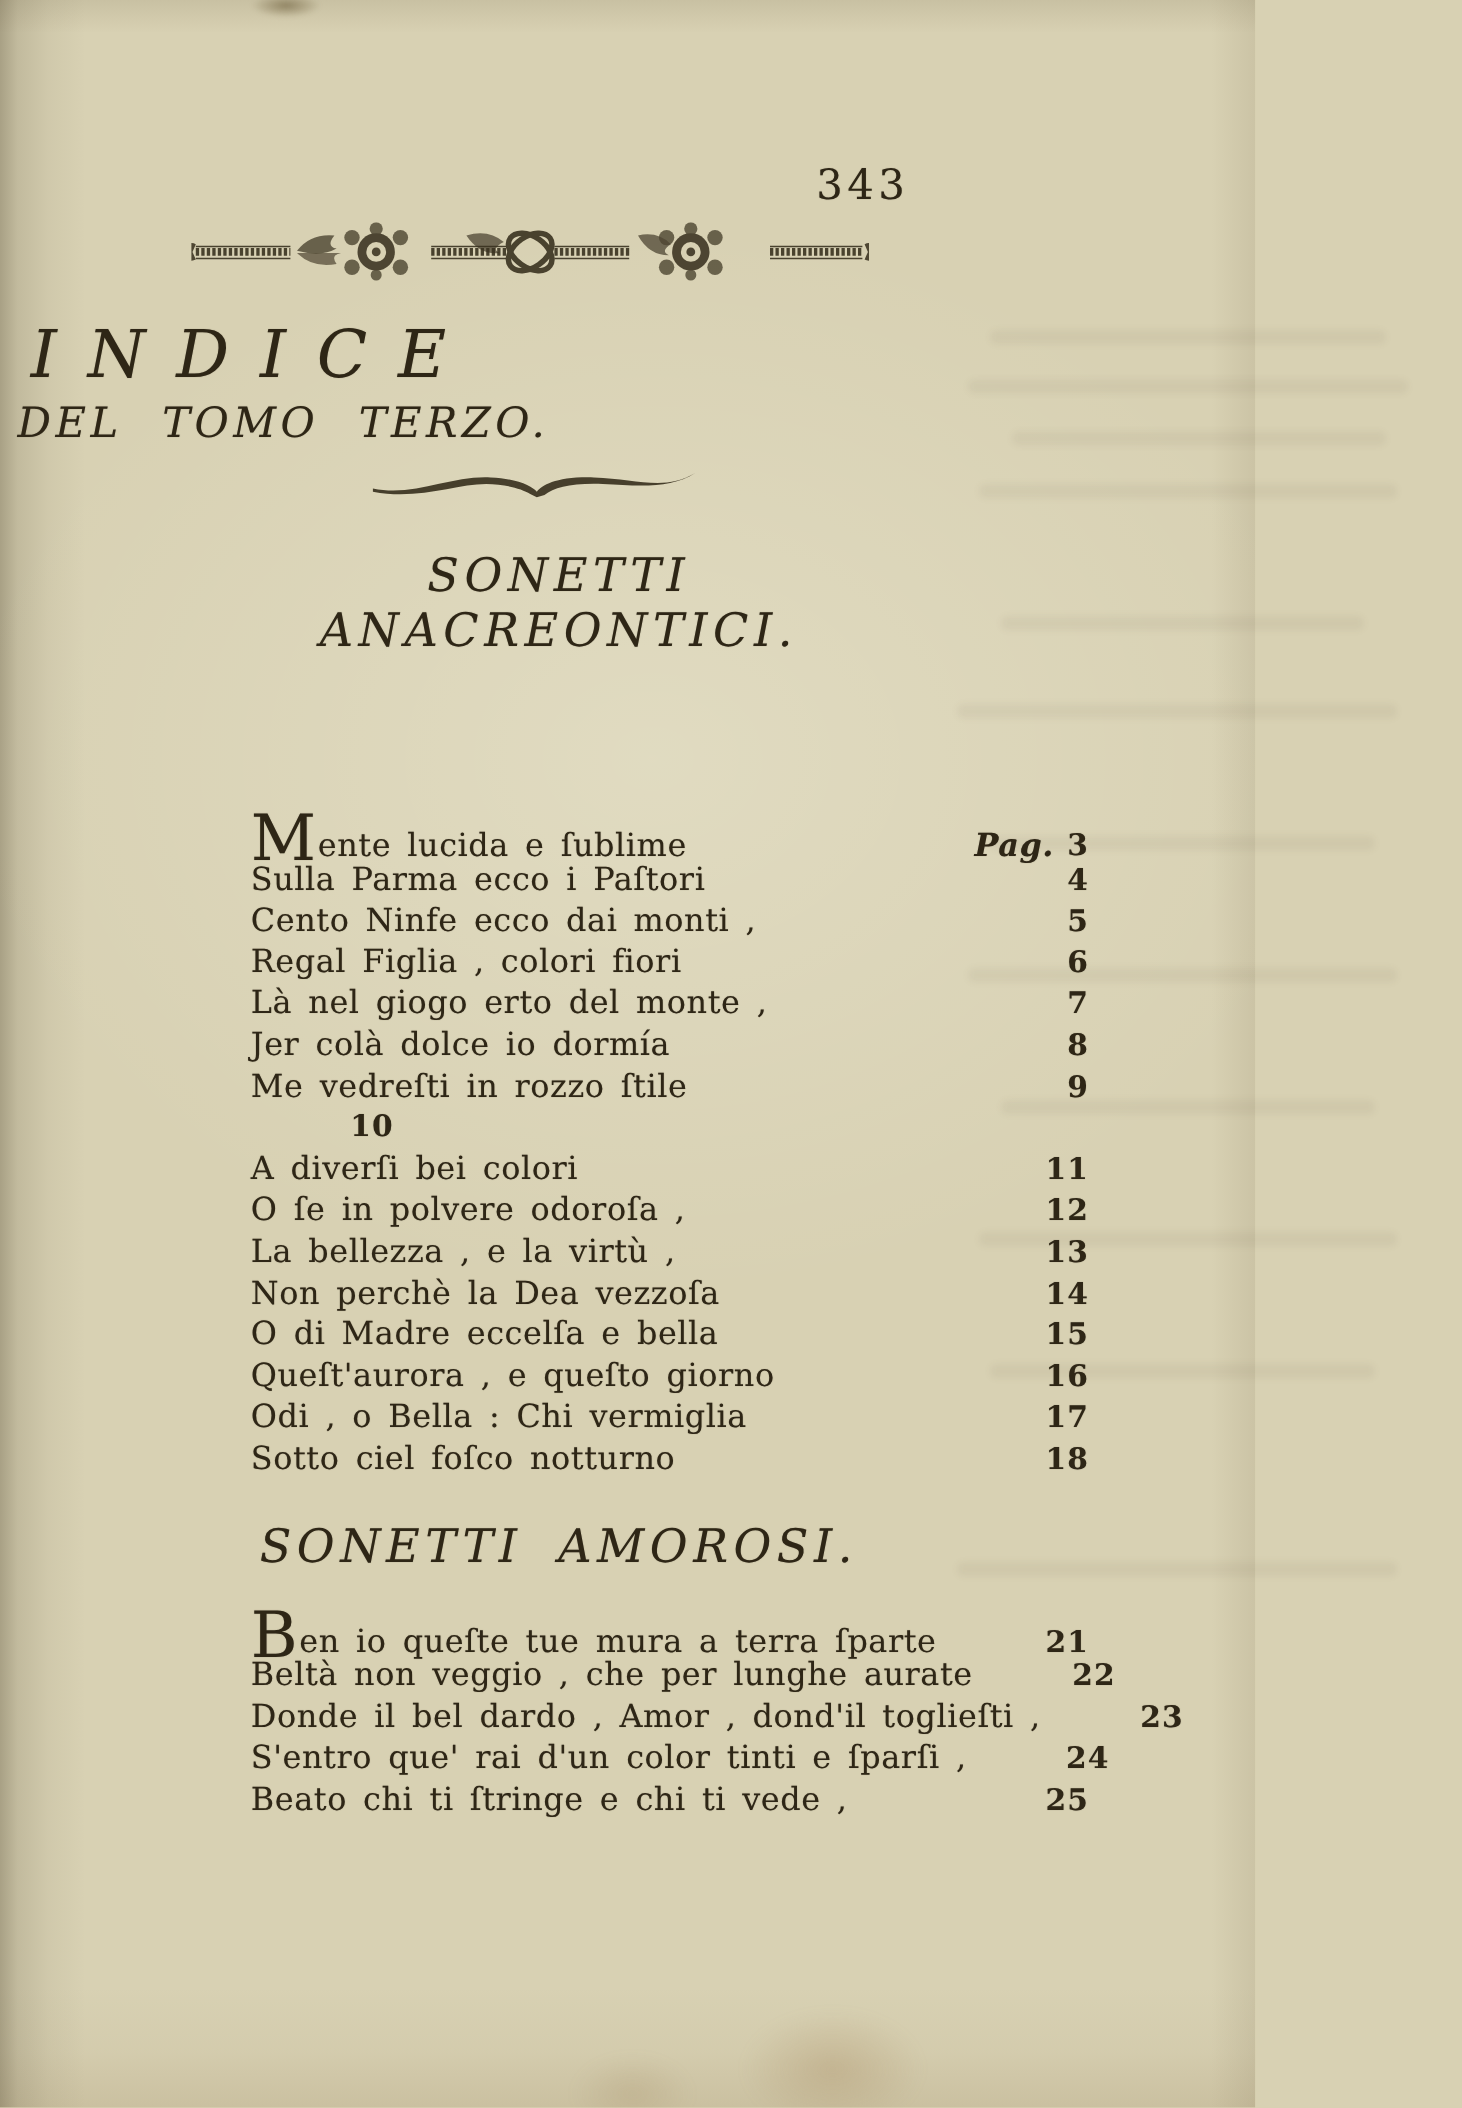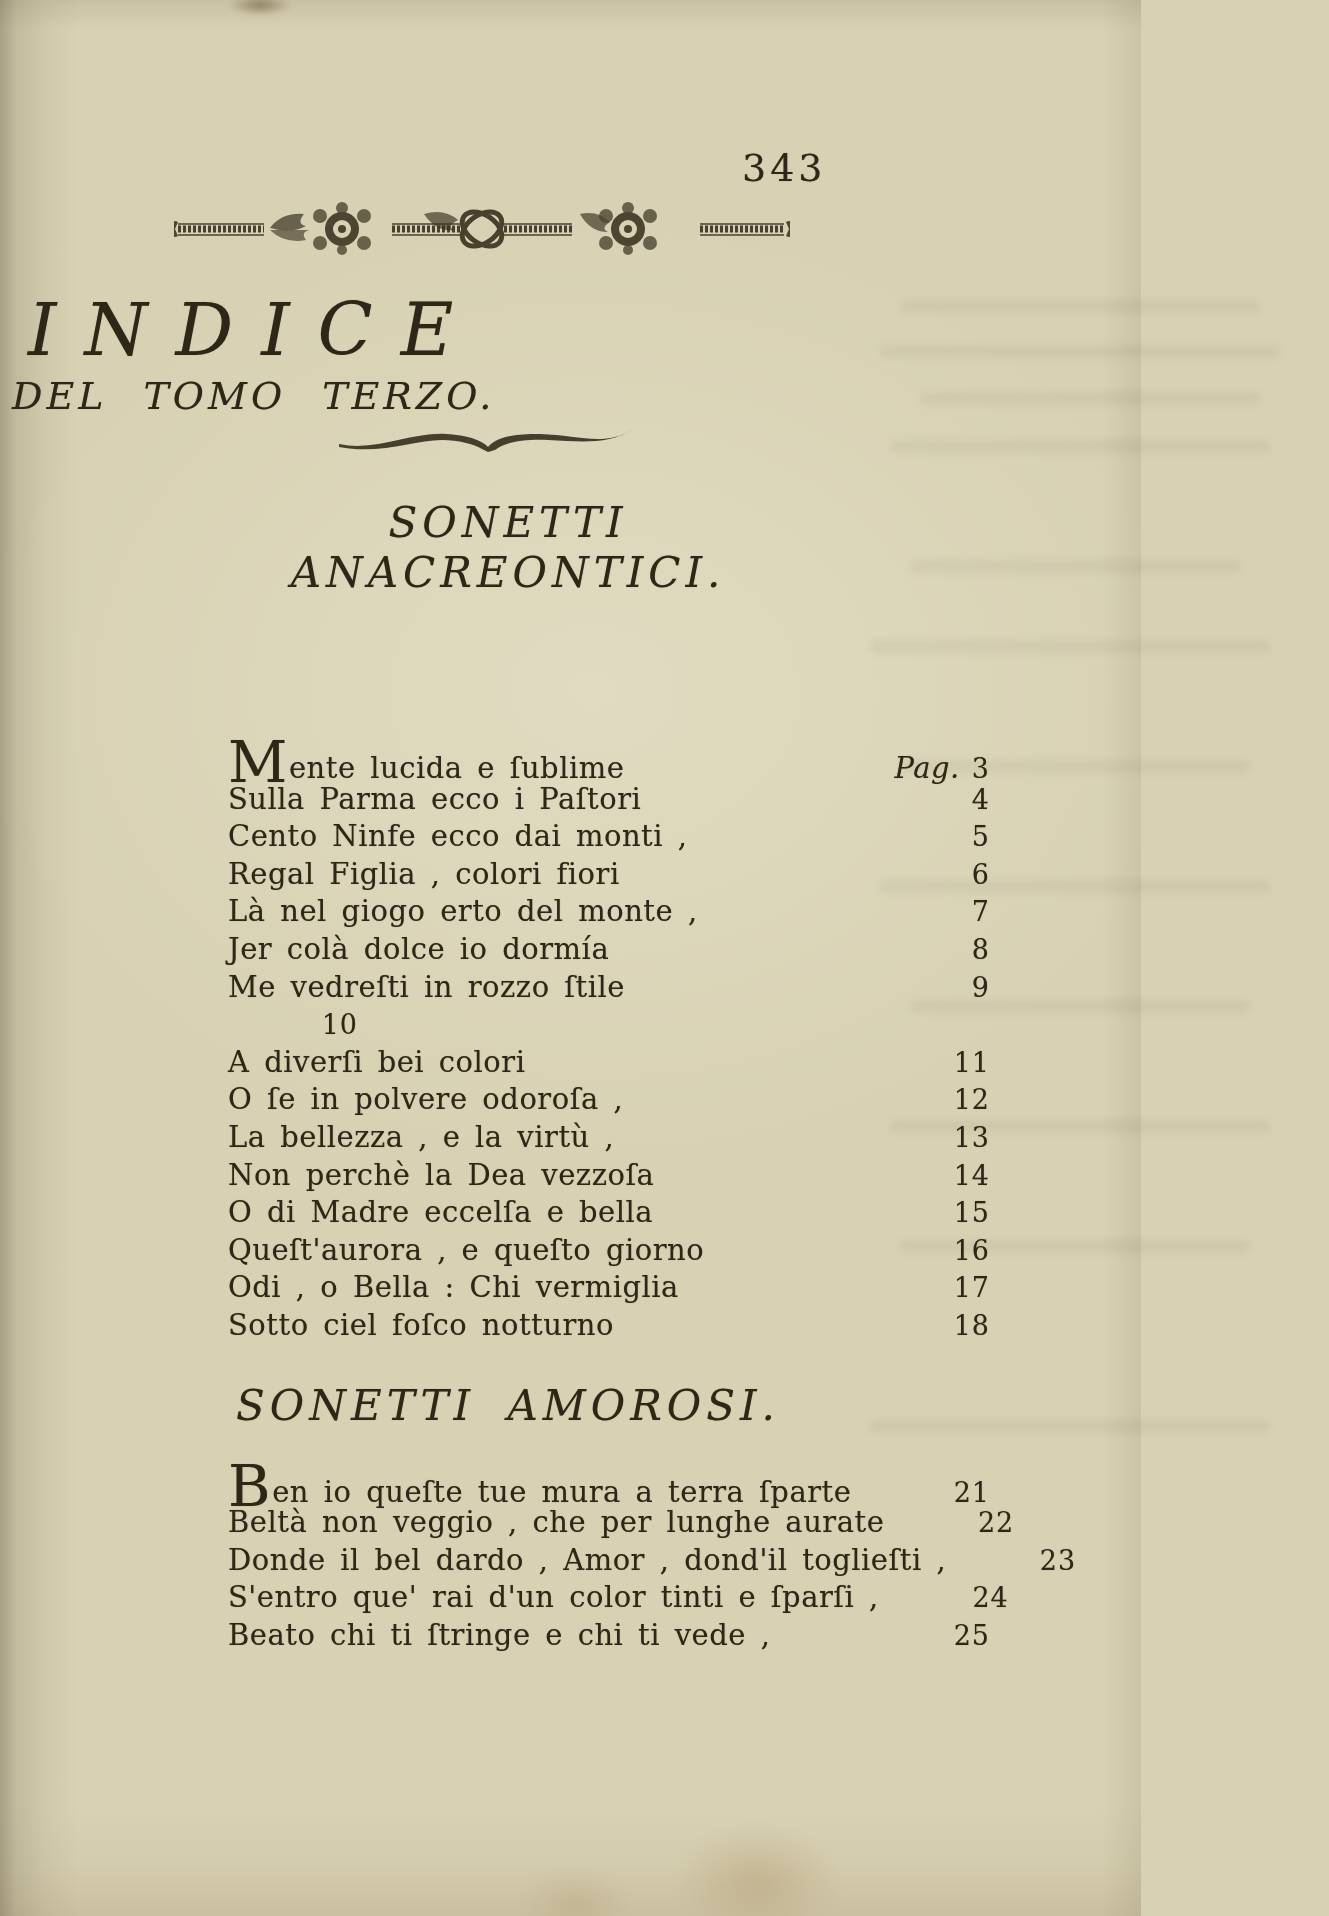--- a/index.html
+++ b/index.html
@@ -49,26 +49,26 @@
   
   .folio{
     position:absolute;left:742px;top:146px;
     font-size:38px;letter-spacing:4px;
   }
   
   .ornament{position:absolute;left:174px;top:202px;}
   .title{
     position:absolute;left:0;top:288px;width:990px;margin:0;
     font-style:italic;font-weight:normal;
-    font-size:72px;letter-spacing:28px;padding-left:28px;box-sizing:border-box;
+    font-size:60px;letter-spacing:28px;padding-left:28px;box-sizing:border-box;
   }
   .subtitle{
-    position:absolute;left:0;top:362px;width:990px;margin:12px;
+    position:absolute;left:0;top:362px;width:990px;margin:0;
     font-style:italic;font-weight:normal;
-    font-size:38px;letter-spacing:4px;word-spacing:20px;
+    font-size:38px;letter-spacing:4px;word-spacing:20px;padding-left:16px;
   }
   .swash{position:absolute;left:338px;top:420px;}
   
   .sections{position:absolute;left:228px;top:498px;width:762px;}
   .index-section{margin:0;}
   .section-heading{
     margin:0;width:560px;text-align:center;
     font-style:italic;font-weight:normal;
     font-size:42px;line-height:50px;letter-spacing:5px;word-spacing:14px;
   }
@@ -79,21 +79,21 @@
     display:flex;justify-content:space-between;align-items:baseline;
     height:37.6px;font-size:29px;line-height:37.6px;
     letter-spacing:0.5px;word-spacing:5px;white-space:nowrap;
   }
   .dropcap{
     font-size:58px;line-height:30px;display:inline-block;
     position:relative;top:4px;margin-right:1px;
   }
   .entry-page{
     display:flex;align-items:center;justify-content:flex-end;
-    min-width:130px;font-size:27px;
+    min-width:130px;font-size:27px;font-weight:bold;
   }
   .pag-label{font-style:italic;font-size:29px;margin-right:12px;}
   .page-num{letter-spacing:1px;}
 </style>
 </head>
 <body>
 
 <div class="page">
 
   <div class="smudge smudge-top"></div>

